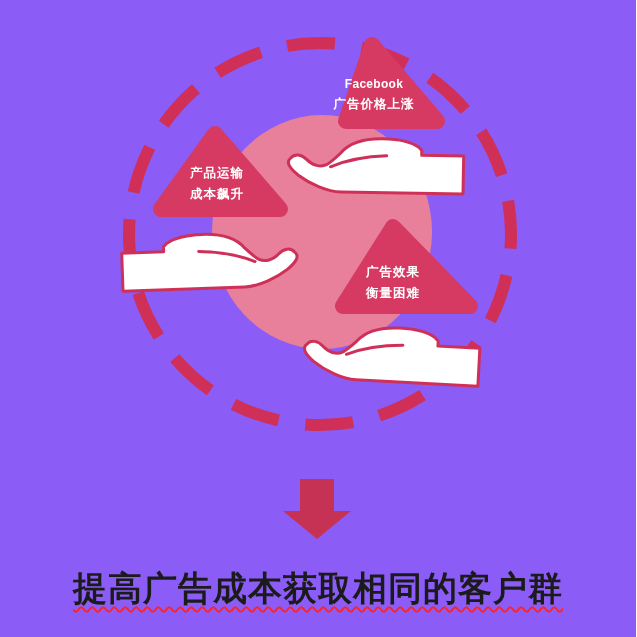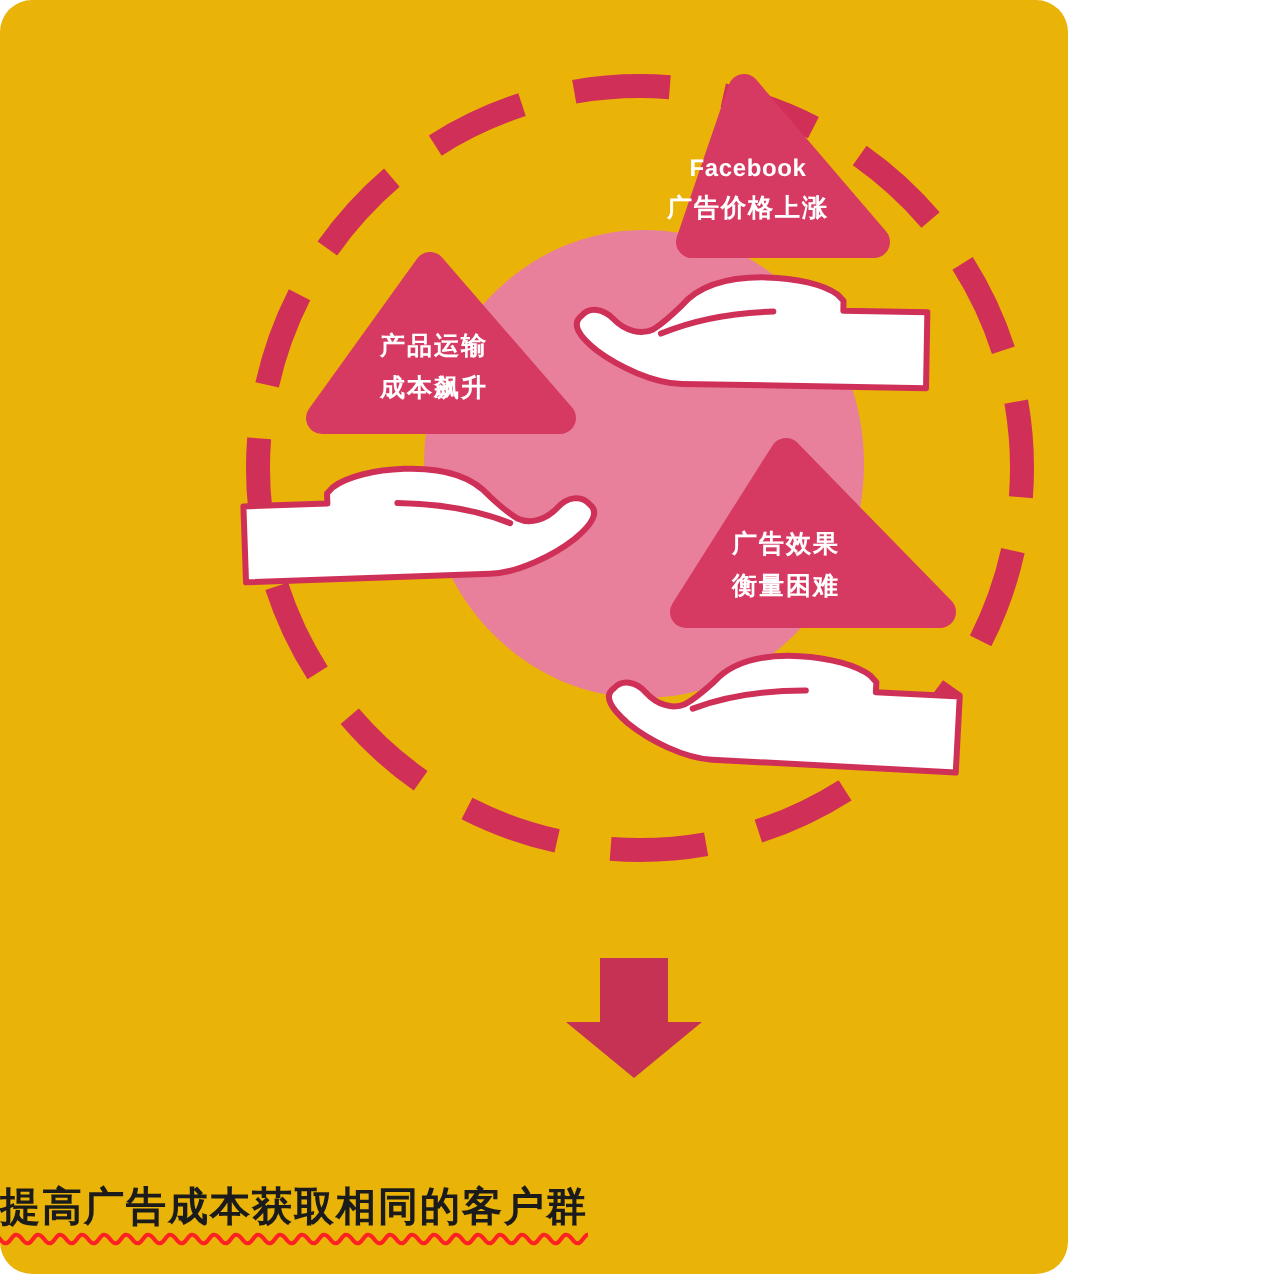--- a/index.html
+++ b/index.html
@@ -6,51 +6,50 @@
     margin: 0;
     padding: 0;
     background: #ffffff;
     width: 637px;
     height: 637px;
     overflow: hidden;
     font-family: "Liberation Sans", "DejaVu Sans", sans-serif;
   }
   .stage {
     position: relative;
-    width: 534px;
+    width: 636px;
     height: 637px;
-    background: #eab308;
-    border-radius: 16px;
+    background: #8b5cf6;
   }
   .diagram-svg {
     position: absolute;
     top: 0;
     left: 0;
   }
   .tri-label {
     fill: #ffffff;
     font-weight: bold;
     text-anchor: middle;
     font-family: "Liberation Sans", "DejaVu Sans", sans-serif;
   }
   .tri-label.en { font-size: 12px; letter-spacing: 0.3px; }
   .tri-label.cn { font-size: 12.5px; letter-spacing: 1px; }
   .conclusion {
     position: absolute;
     left: 0;
     right: 0;
     top: 566px;
-    font-size: 20px;
+    text-align: center;
+    font-size: 34px;
     font-weight: bold;
     color: #1b1b1b;
     letter-spacing: 1px;
     text-decoration: underline wavy #ff2222;
     text-decoration-thickness: 2px;
     text-underline-offset: 6px;
-    margin-top: 24px;
   }
 </style>
 </head>
 <body>
 
 <div class="stage">
 
   <svg class="diagram-svg" width="637" height="637" viewBox="0 0 637 637">
 
     <defs>

